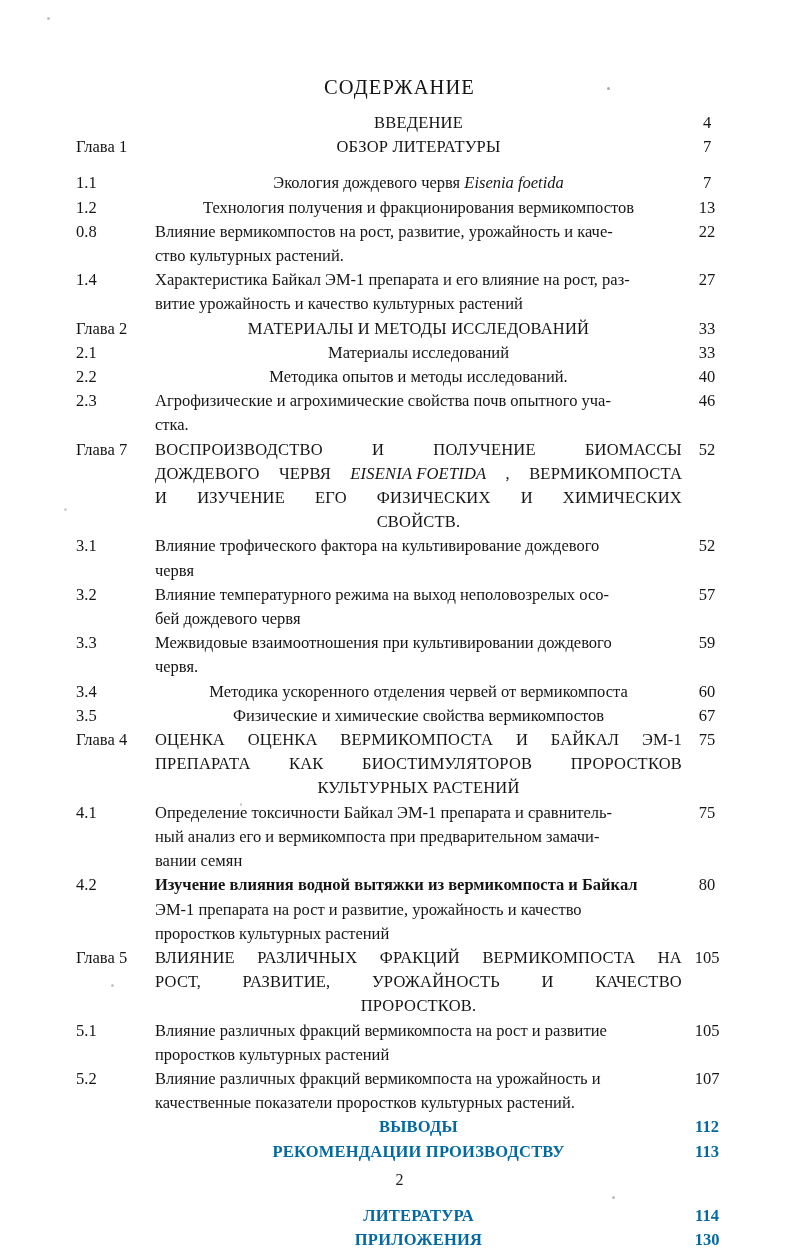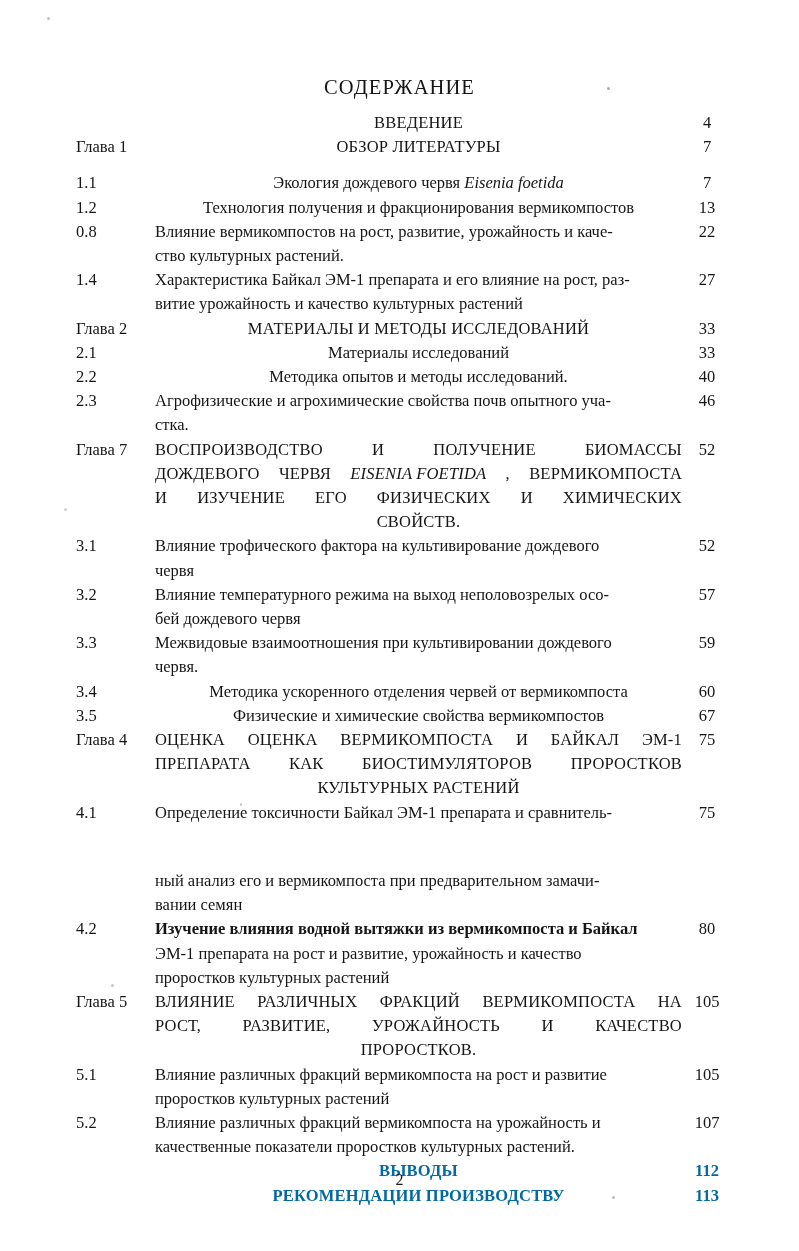--- a/index.html
+++ b/index.html
@@ -297,21 +297,21 @@
             <span>ПРОРОСТКОВ</span>
           </span>
           <span class="ln last" style="display: block;">КУЛЬТУРНЫХ РАСТЕНИЙ</span>
         </div>
         <div class="page-num">75</div>
       </div>
       <div class="row">
         <div class="label">4.1</div>
         <div class="entry justify">
           <span class="ln" style="display: block;">Определение токсичности Байкал ЭМ-1 препарата и сравнитель-</span>
-          <span class="ln" style="display: block; margin-top: 44px;">ный анализ его и вермикомпоста при предварительном замачи-</span>
+          <span class="ln" style="display: block;">ный анализ его и вермикомпоста при предварительном замачи-</span>
           <span class="ln last" style="display: block;">вании семян</span>
         </div>
         <div class="page-num">75</div>
       </div>
       <div class="row">
         <div class="label">4.2</div>
         <div class="entry justify">
           <span class="ln" style="display: block; font-weight: bold;">Изучение влияния водной вытяжки из вермикомпоста и Байкал</span>
           <span class="ln" style="display: block;">ЭМ-1 препарата на рост и развитие, урожайность и качество</span>
           <span class="ln last" style="display: block;">проростков культурных растений</span>

